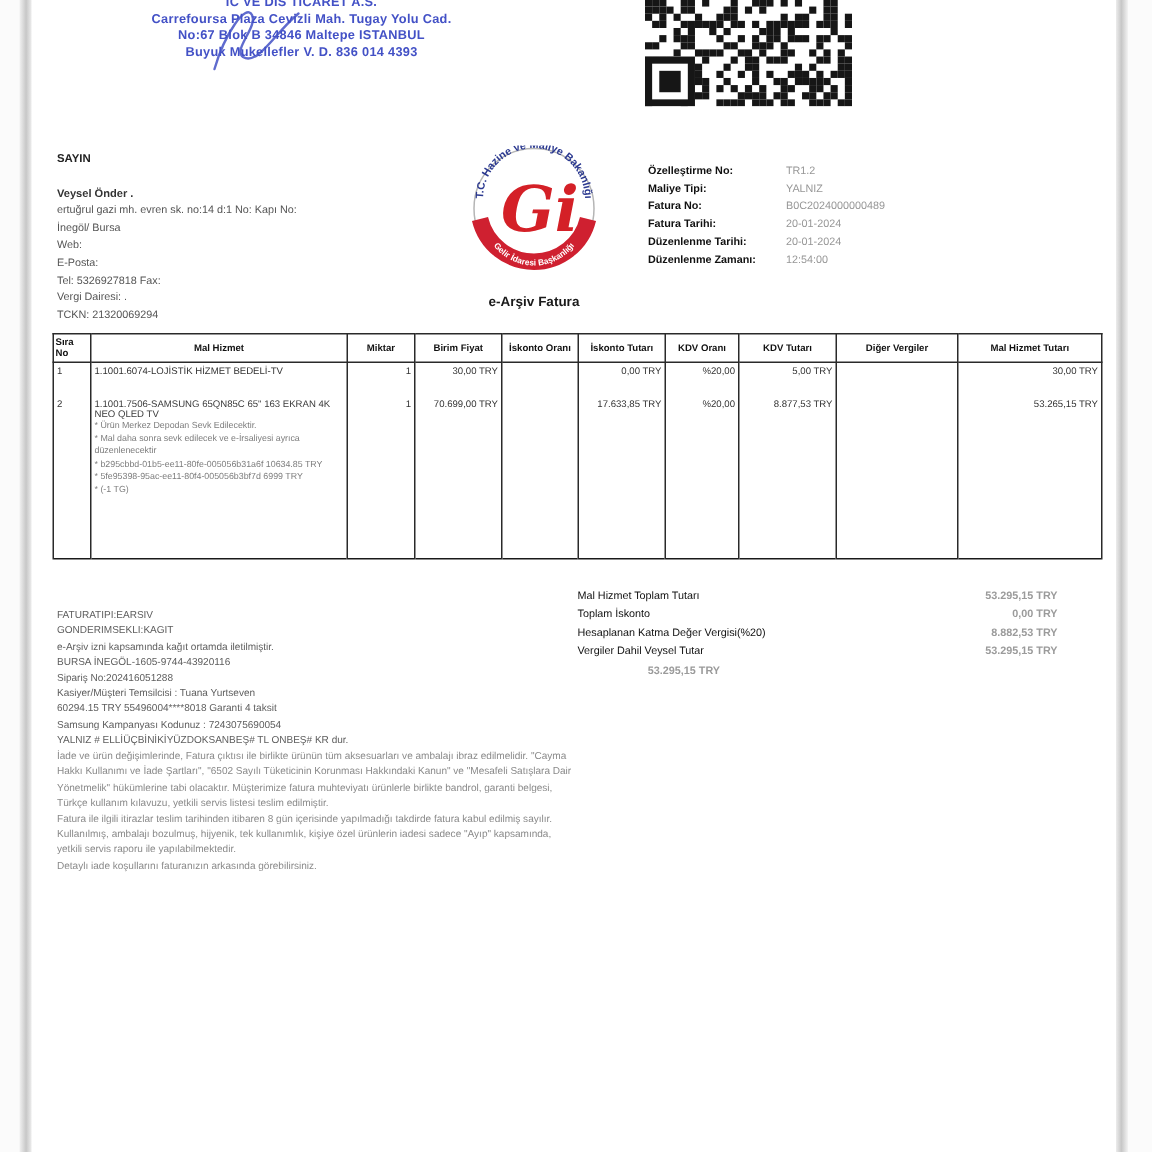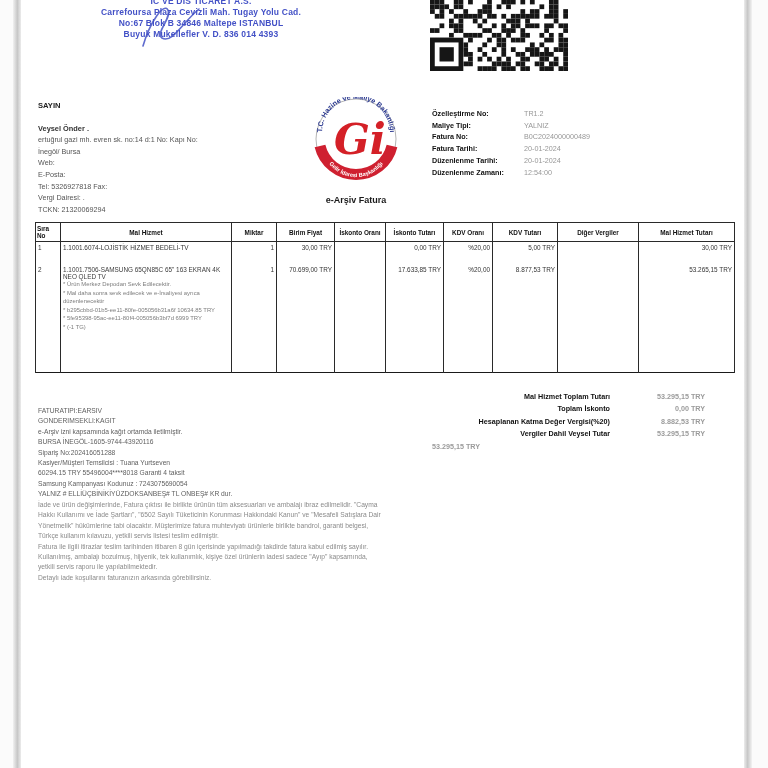--- a/index.html
+++ b/index.html
@@ -58,21 +58,21 @@
   td.num{text-align:right;white-space:nowrap;}
   td.ctr{text-align:left;}
   tr.r1 td{height:18px;}
   tr.r2 td{height:104px;}
   .desc-title{color:#3c3c3c;}
   .note{color:#7d7d7d;font-size:5.9px;line-height:8.6px;}
 
   
   .totals{position:absolute;left:385px;top:391px;width:320px;font-size:7.2px;line-height:12.4px;}
   .totals .row{display:flex;}
-  .totals .lbl{flex:1;text-align:right;font-weight:bold;color:#111;}
+  .totals .lbl{flex:1;font-weight:normal;color:#111;}
   .totals .val{width:95px;text-align:right;color:#9b9b9b;font-weight:bold;}
 
   
   .info{position:absolute;left:38px;top:406px;font-size:6.7px;color:#5e5e5e;line-height:10.4px;}
 
   
   .terms{position:absolute;left:38px;top:500px;font-size:6.7px;color:#8a8a8a;line-height:10.4px;}
 </style>
 </head>
 <body>

